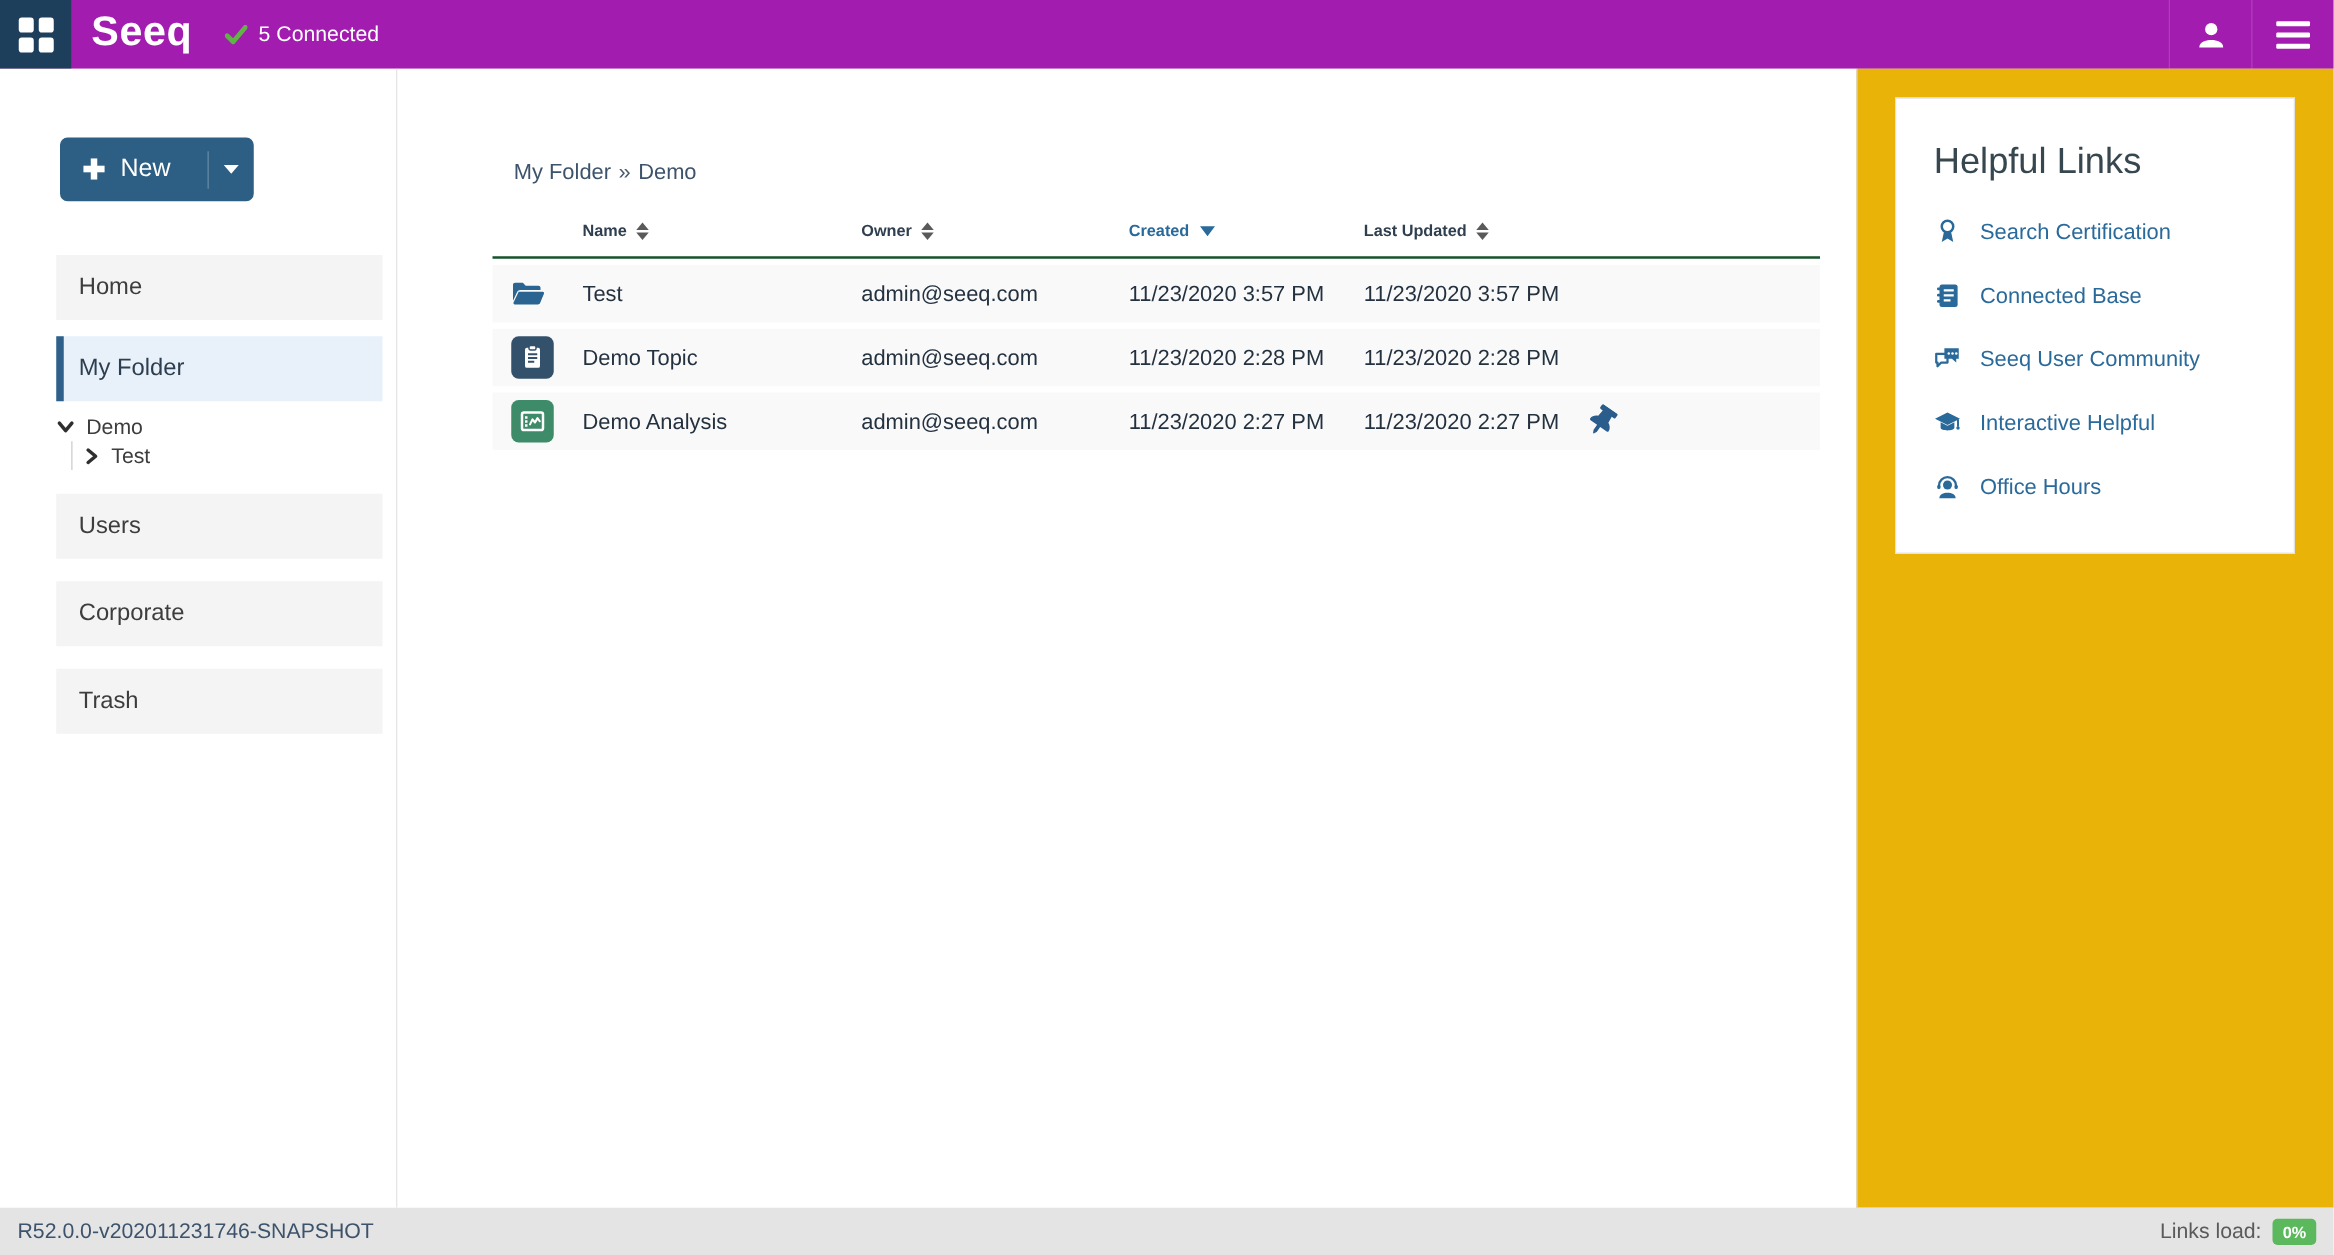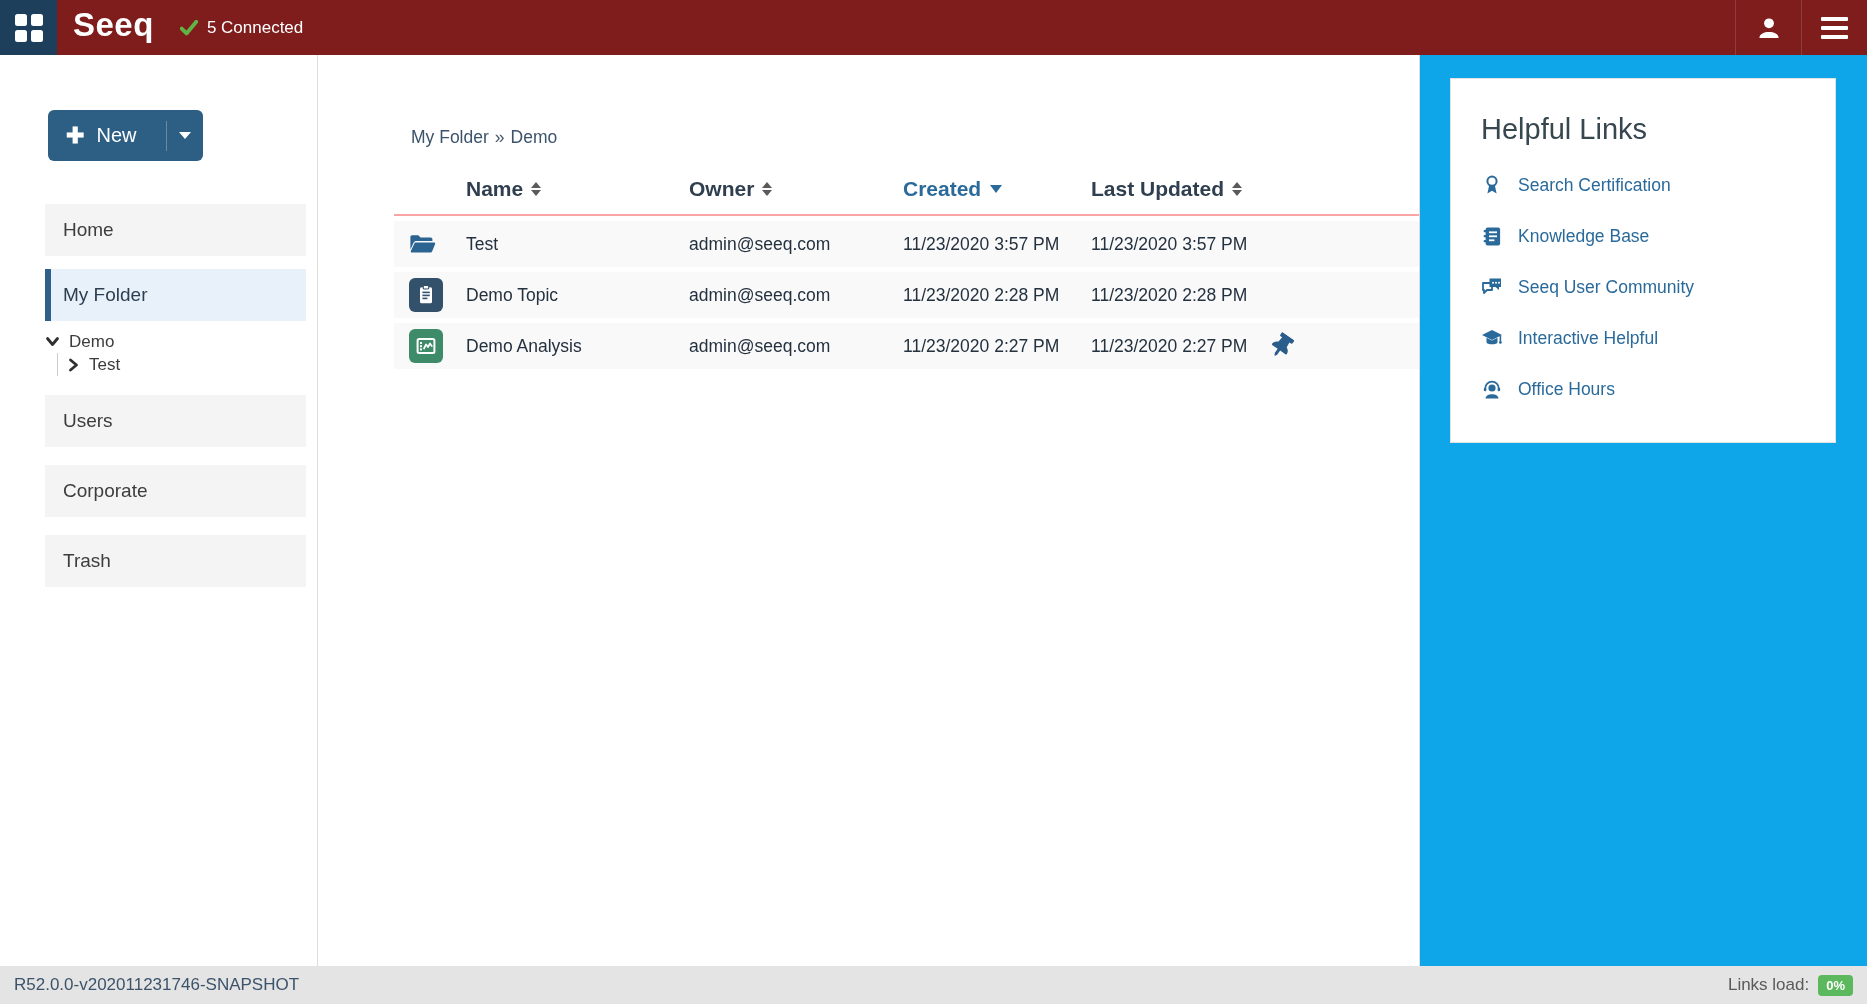--- a/index.html
+++ b/index.html
@@ -3,21 +3,21 @@
 <meta charset="utf-8">
 <style>
   * { box-sizing: border-box; margin: 0; padding: 0; }
   html,body { width:1867px; height:1004px; }
   body {
     font-family: "Liberation Sans", sans-serif;
     background:#fff; color:#333; overflow:hidden;
   }
 
   
-  .navbar { height:55px; background:#7f1d1d; display:flex; align-items:stretch; }
+  .navbar { height:55px; background:#a21caf; display:flex; align-items:stretch; }
   .nav-grid-btn { width:57px; background:#1e3f5c; display:flex; align-items:center; justify-content:center; cursor:pointer; }
   .grid-icon { display:grid; grid-template-columns:12px 12px; grid-template-rows:12px 12px; gap:4px; }
   .grid-icon span { background:#fff; border-radius:2.5px; }
   .brand { color:#fff; font-size:33px; font-weight:700; letter-spacing:.5px; display:flex; align-items:center; padding:0 26px 6px 16px; cursor:pointer; }
   .connected { display:flex; align-items:center; gap:9px; color:#fff; font-size:17px; }
   .nav-right { margin-left:auto; display:flex; align-items:stretch; }
   .nav-btn { width:66px; display:flex; align-items:center; justify-content:center; border-left:1px solid rgba(255,255,255,.14); cursor:pointer; }
   .hamburger { display:flex; flex-direction:column; gap:5px; }
   .hamburger span { width:27px; height:4px; background:#fff; border-radius:1px; }
 
@@ -51,41 +51,41 @@
   .search-row input::placeholder { color:#9aa0a6; }
   .search-caret { width:52px; display:flex; align-items:center; justify-content:center; cursor:pointer; }
   .search-btn { width:52px; background:#f5f5f5; border-left:1px solid #ccc; display:flex; align-items:center; justify-content:center; cursor:pointer; }
 
   .breadcrumb { margin:31px 0 0 17px; font-size:17.5px; color:#3c536b; }
   .breadcrumb .bc-link { cursor:pointer; }
   .breadcrumb .bc-sep { margin:0 6px; color:#4a5b6d; }
 
   
   .table { margin-top:19px; width:1062px; }
-  .thead { display:flex; align-items:center; padding:10px 0 13px; font-size:21px; font-weight:700; color:#2f3f4f; border-bottom:2px solid #fca5a5; }
+  .thead { display:flex; align-items:center; padding:10px 0 13px; font-size:13px; font-weight:700; color:#2f3f4f; border-bottom:2px solid #14532d; }
   .col-icon { width:72px; flex:none; padding-left:15px; display:flex; align-items:center; }
   .col-name { width:223px; flex:none; }
   .col-owner { width:214px; flex:none; }
   .col-created { width:188px; flex:none; }
   .col-updated { flex:1; display:flex; align-items:center;text-align:center; }
   .th { display:inline-flex; align-items:center; cursor:pointer; }
   .th.active { color:#2a6a9b; }
   .sort { display:inline-flex; flex-direction:column; gap:2px; margin-left:8px; }
   .sort .up { width:0;height:0;border-left:5px solid transparent;border-right:5px solid transparent;border-bottom:6px solid #5a5a5a; }
   .sort .down { width:0;height:0;border-left:5px solid transparent;border-right:5px solid transparent;border-top:6px solid #5a5a5a; }
   .sort-single { margin-left:9px; width:0;height:0;border-left:6px solid transparent;border-right:6px solid transparent;border-top:8px solid #2a6a9b; }
 
   .trow { display:flex; align-items:center; height:46px; background:#f9f9f9; margin-top:5px; font-size:17.5px; color:#24313f; cursor:pointer; }
   .tile { width:34px; height:34px; border-radius:6px; display:flex; align-items:center; justify-content:center; flex:none; }
   .tile.topic { background:#34516b; }
   .tile.analysis { background:#3d8b68; }
   .pin { margin-left:25px; transform:rotate(35deg); display:inline-flex; }
 
   
-  .rightzone { width:448px; flex:none; background:#0ea5e9; border-left:1px solid #ddd; }
+  .rightzone { width:382px; flex:none; background:#eab308; border-left:1px solid #ddd; }
   .card { margin:23px 31px 0 30px; background:#fff; border:1px solid #e2e2e2; padding:34px 20px 42px 30px; }
   .card-title { font-size:29px; color:#37474f; font-weight:400; }
   .links { margin-top:28px; display:flex; flex-direction:column; gap:30px; }
   .hlink { display:flex; align-items:center; gap:15px; color:#2a6a9b; font-size:17.5px; cursor:pointer; }
   .hlink .licon { width:22px; display:flex; justify-content:center; flex:none; }
 
   
   .statusbar { height:38px; background:#e4e4e4; display:flex; align-items:center; padding:0 14px; font-size:17px; }
   .version { color:#3c536b; }
   .srv { margin-left:auto; display:flex; align-items:center; color:#5a5a5a; }
@@ -294,21 +294,21 @@
             <svg width="20" height="21" viewBox="0 0 20 21">
               <rect x="3.6" y="1.5" width="14.5" height="18" rx="2" fill="#2a6a9b"></rect>
               <rect x="1.6" y="4" width="3" height="2.2" rx="1" fill="#2a6a9b"></rect>
               <rect x="1.6" y="9" width="3" height="2.2" rx="1" fill="#2a6a9b"></rect>
               <rect x="1.6" y="14" width="3" height="2.2" rx="1" fill="#2a6a9b"></rect>
               <rect x="7" y="5.4" width="8" height="1.8" fill="#fff"></rect>
               <rect x="7" y="9.4" width="8" height="1.8" fill="#fff"></rect>
               <rect x="7" y="13.4" width="5.4" height="1.8" fill="#fff"></rect>
             </svg>
           </span>
-          <span>Knowledge Base</span>
+          <span>Connected Base</span>
         </div>
         <div class="hlink">
           <span class="licon">
             <svg width="22" height="21" viewBox="0 0 22 21">
               <path d="M2 6 h9 v7 h-5 l-3 3 v-3 h-1 z" fill="none" stroke="#2a6a9b" stroke-width="1.8" stroke-linejoin="round"></path>
               <path d="M8.5 1.5 h11.5 v8.5 h-2 v3 l-3.5-3 h-6 z" fill="#2a6a9b"></path>
               <circle cx="12" cy="5.8" r="1" fill="#fff"></circle>
               <circle cx="15" cy="5.8" r="1" fill="#fff"></circle>
               <circle cx="18" cy="5.8" r="1" fill="#fff"></circle>
             </svg>

